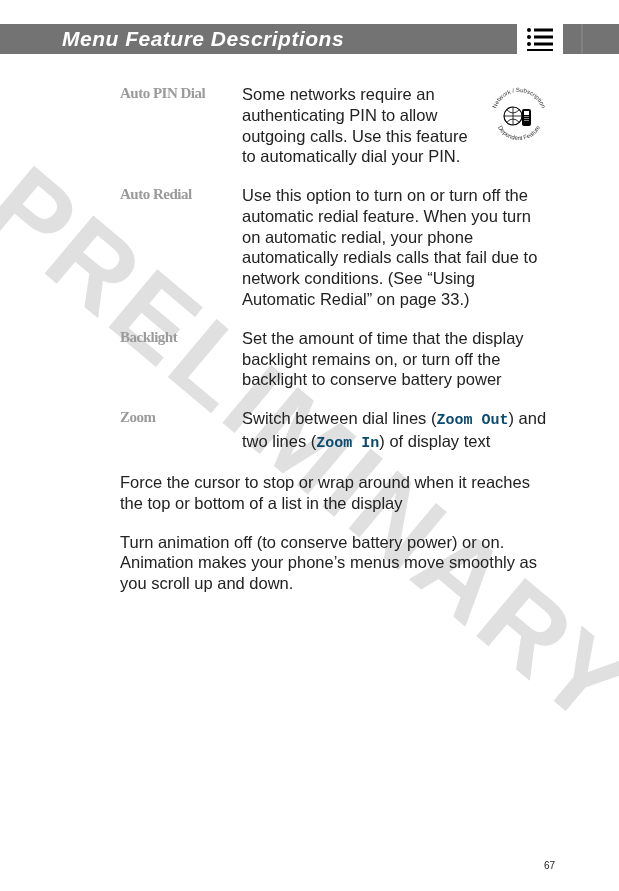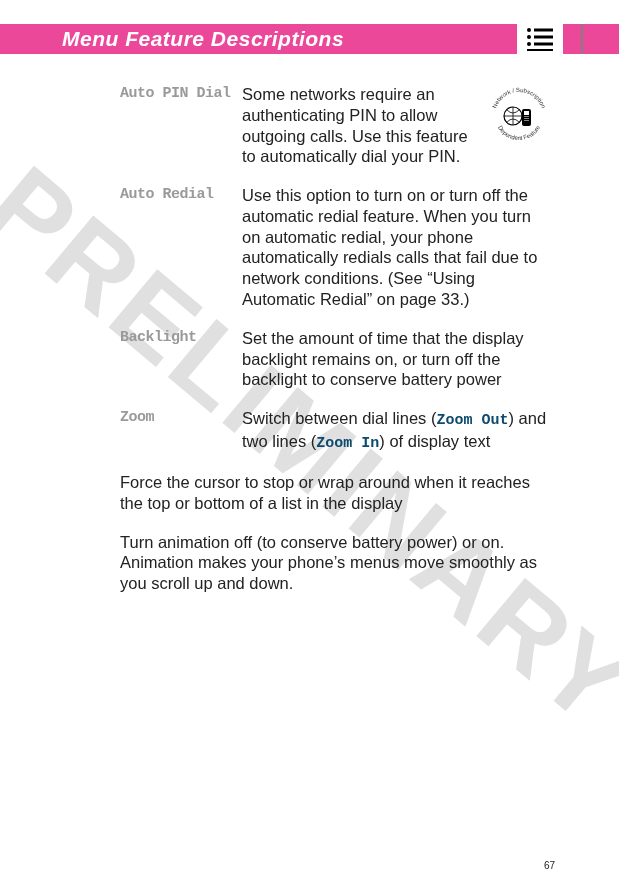--- a/index.html
+++ b/index.html
@@ -23,21 +23,21 @@
       z-index: 0;
       font-family: Arial, Helvetica, sans-serif;
       white-space: nowrap;
     }
     .header-bar {
       position: absolute;
       top: 24px;
       left: 0;
       right: 0;
       height: 30px;
-      background: #ec4899;
+      background: #737373;
       display: flex;
       align-items: center;
       padding-left: 62px;
       z-index: 2;
     }
     .header-title {
       color: #fff;
       font-style: italic;
       font-weight: 700;
       font-size: 21px;
@@ -72,21 +72,21 @@
       z-index: 5;
     }
     .row {
       display: flex;
       margin-bottom: 18px;
     }
     .term {
       width: 122px;
       flex-shrink: 0;
       color: #9a9a9a;
-      font-family: Liberation Mono, monospace;
+      font-family: Liberation Serif, serif;
       font-weight: 700;
       font-size: 15px;
       padding-top: 1px;
       letter-spacing: -0.5px;
     }
     .desc {
       flex: 1;
       color: #222;
       font-size: 16.5px;
       line-height: 1.26;

